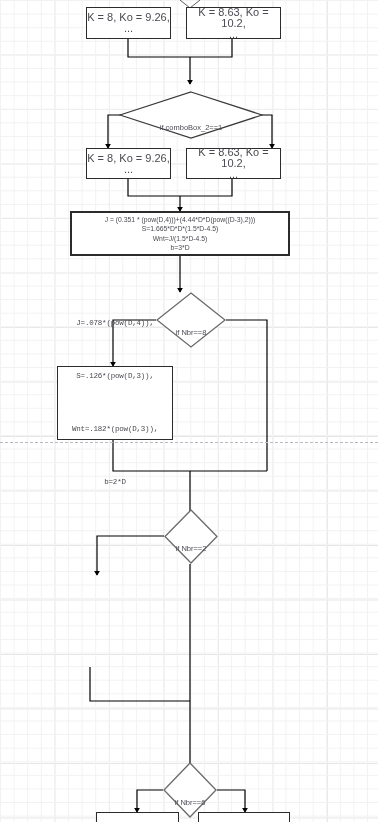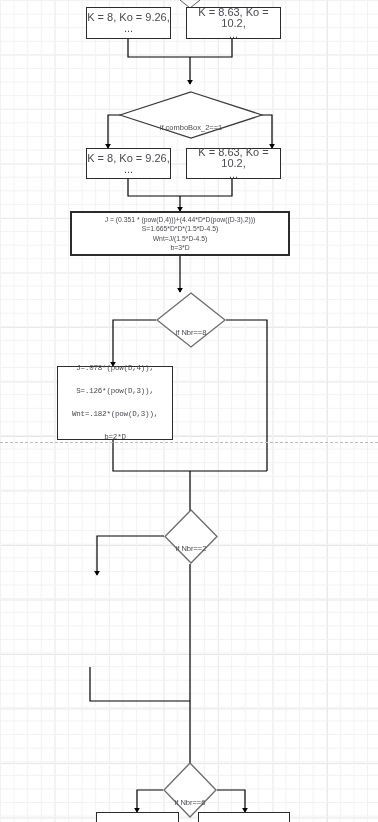--- a/index.html
+++ b/index.html
@@ -53,21 +53,21 @@
     font-family: "Liberation Sans", sans-serif;
     font-size: 11px;
     line-height: 11px;
   }
   .proc-mono {
     font-family: "Liberation Mono", monospace;
     font-size: 7.5px;
     line-height: 11px;
     letter-spacing: -0.2px;
   }
-  .proc-mono .ln { display: block; margin: 6px 0; }
+  .proc-mono .ln { display: block; margin: 21px 0; }
   .proc-sans .ln { display: block; }
   .formula-big { font-size: 6.8px; line-height: 9.5px; }
   .formula-big .ln { display: block; }
   .decision {
     position: absolute;
     box-sizing: border-box;
   }
   .decision .dshape {
     position: absolute;
     left: 0; top: 0;

